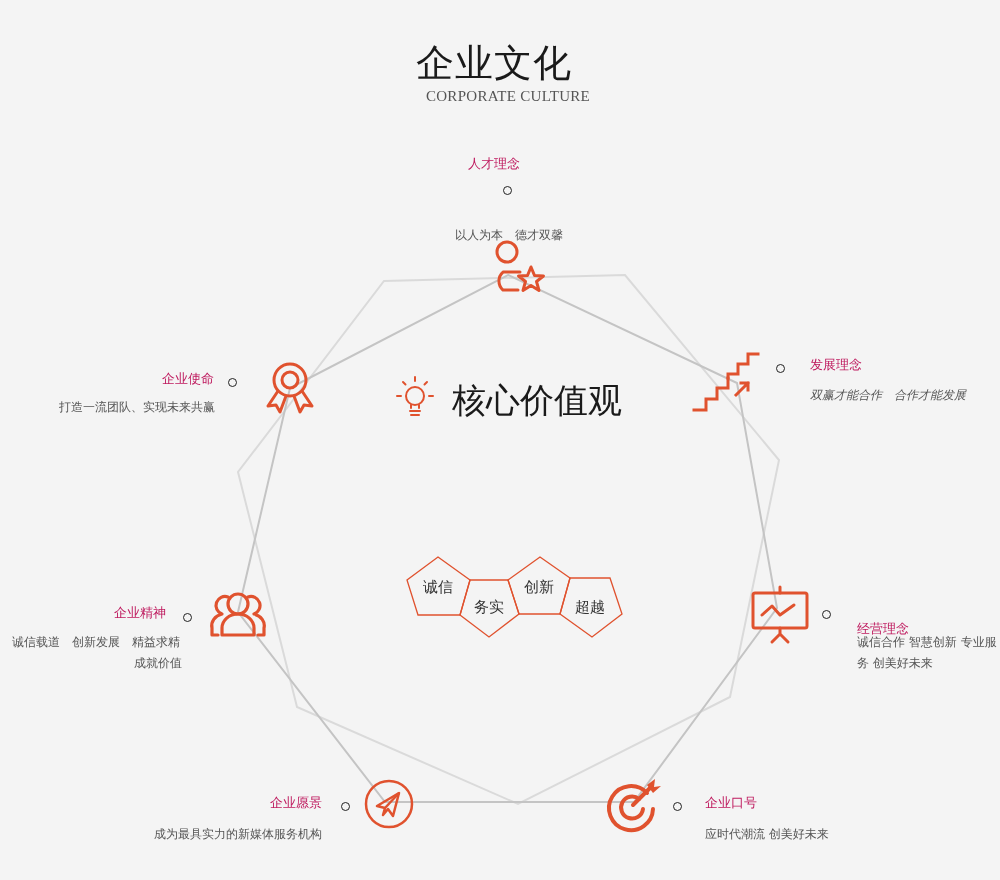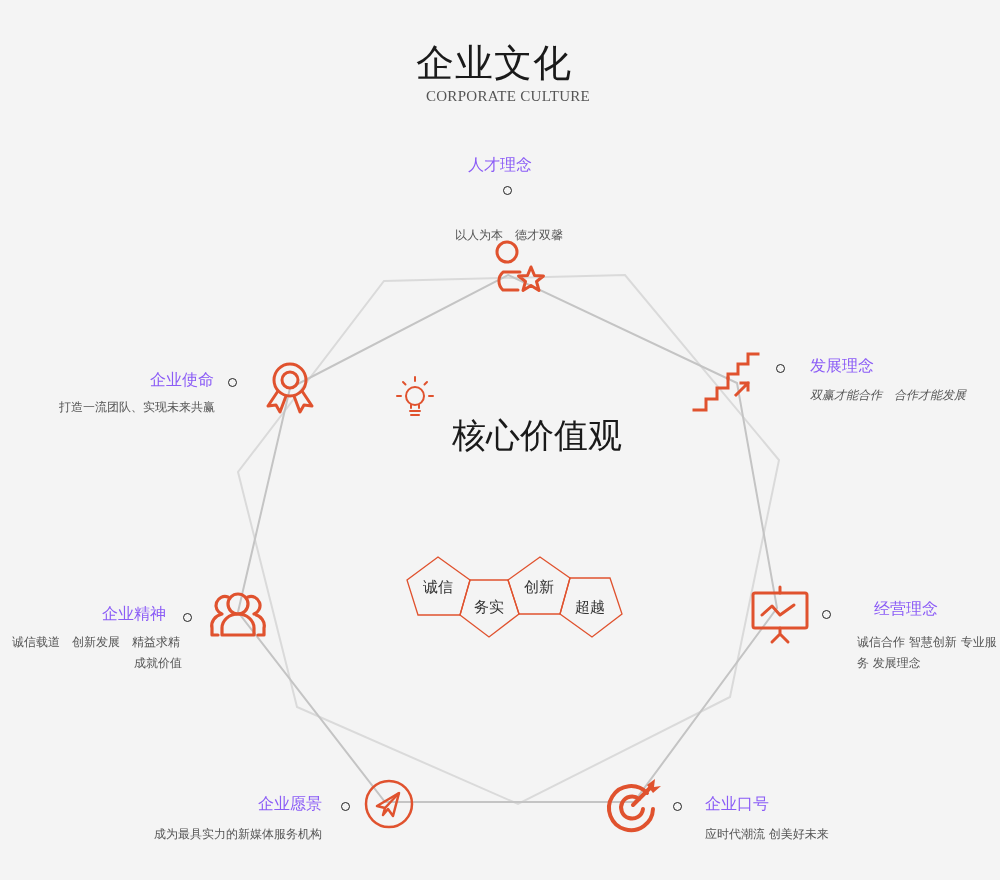--- a/index.html
+++ b/index.html
@@ -4,26 +4,26 @@
 <style>
   html, body { margin:0; padding:0; }
   body {
     width:1000px; height:880px; background:#f4f4f4; position:relative; overflow:hidden;
     font-family:"DejaVu Sans", "Liberation Sans", sans-serif; color:#222;
   }
   .abs { position:absolute; }
   .title { left:0; width:988px; top:38px; text-align:center; font-size:38px; color:#1a1a1a; letter-spacing:1px; }
   .subtitle { left:0; width:1000px; top:88px; text-align:center; font-size:15px; color:#555; letter-spacing:0.3px; font-family:Liberation Serif, serif;padding-left:8px; }
   svg.lines { position:absolute; left:0; top:0; }
-  .h { font-size:16px; color:#8b5cf6; white-space:nowrap; }
+  .h { font-size:13px; color:#be185d; white-space:nowrap; }
   .d { font-size:12px; color:#555; white-space:nowrap; line-height:21px; }
   .dot { width:9px; height:9px; border:1.5px solid #222; border-radius:50%; box-sizing:border-box; background:#f4f4f4; }
   .right { text-align:right; }
   .icon { position:absolute; }
-  .core-title { font-size:34px; color:#1a1a1a; left:452px; top:378px; white-space:nowrap;margin-top:35px; }
+  .core-title { font-size:34px; color:#1a1a1a; left:452px; top:378px; white-space:nowrap; }
   .pent-label { position:absolute; font-size:15px; color:#333; white-space:nowrap; }
 </style>
 </head>
 <body>
 
 <div class="abs title">企业文化</div>
 <div class="abs subtitle">CORPORATE CULTURE</div>
 
 <svg class="lines" width="1000" height="880">
   <polygon points="384,281 625,275 779,460 730,697 518,804 297,707 238,472" fill="none" stroke="#dadada" stroke-width="2"></polygon>
@@ -54,23 +54,23 @@
 
 <svg class="icon" style="left:750px;top:585px;" width="60" height="60" viewBox="0 0 60 60">
   <g fill="none" stroke="#e0522e" stroke-width="3" stroke-linecap="round" stroke-linejoin="round">
     <path d="M30 2 V8"></path>
     <rect x="3" y="8" width="54" height="35" rx="2"></rect>
     <path d="M12 30 L22 21 L30 30 L44 20"></path>
     <path d="M30 43 V49 M30 49 L22 57 M30 49 L38 57"></path>
   </g>
 </svg>
 <div class="abs dot" style="left:822px;top:610px;"></div>
-<div class="abs h" style="left:857px;top:599px;margin-left:17px;">经营理念</div>
+<div class="abs h" style="left:857px;top:620px;">经营理念</div>
 <div class="abs d" style="left:857px;top:632px;">诚信合作 智慧创新 专业服</div>
-<div class="abs d" style="left:857px;top:653px;">务 发展理念</div>
+<div class="abs d" style="left:857px;top:653px;">务 创美好未来</div>
 
 <svg class="icon" style="left:603px;top:775px;" width="60" height="60" viewBox="0 0 60 60">
   <g fill="none" stroke="#e0522e" stroke-width="4" stroke-linecap="round">
     <path d="M44 18 A22 22 0 1 0 50 34"></path>
     <path d="M36 24 A11 11 0 1 0 40 34"></path>
     <path d="M30 30 L48 12"></path>
   </g>
   <polygon points="44,10 52,4 51,12 58,11 50,18" fill="#e0522e"></polygon>
 </svg>
 <div class="abs dot" style="left:673px;top:802px;"></div>

